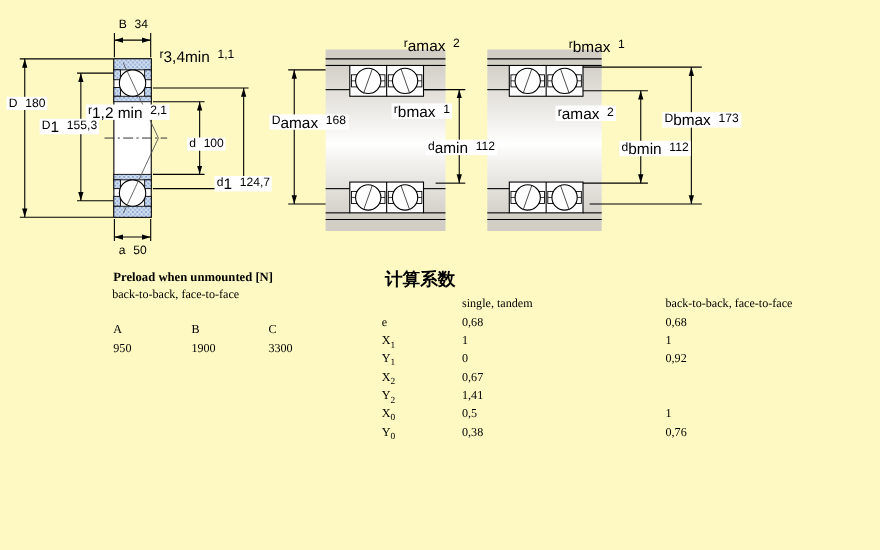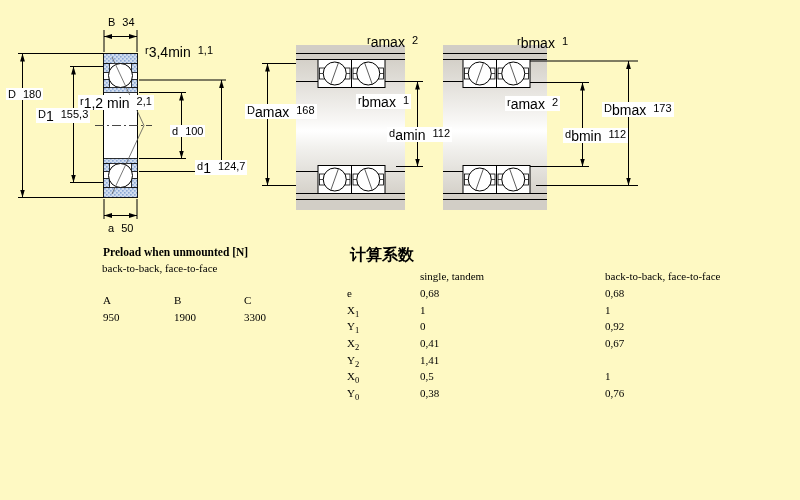--- a/index.html
+++ b/index.html
@@ -208,21 +208,20 @@
         <span class="fc1">1</span>
         <span class="fc2">1</span>
       </div>
       <div class="frow">
         <span class="fc0"><span>Y</span><sub>1</sub></span>
         <span class="fc1">0</span>
         <span class="fc2">0,92</span>
       </div>
       <div class="frow">
         <span class="fc0"><span>X</span><sub>2</sub></span>
-        <span class="fc1">0,41</span>
         <span class="fc2">0,67</span>
       </div>
       <div class="frow">
         <span class="fc0"><span>Y</span><sub>2</sub></span>
         <span class="fc2">1,41</span>
       </div>
       <div class="frow">
         <span class="fc0"><span>X</span><sub>0</sub></span>
         <span class="fc1">0,5</span>
         <span class="fc2">1</span>

